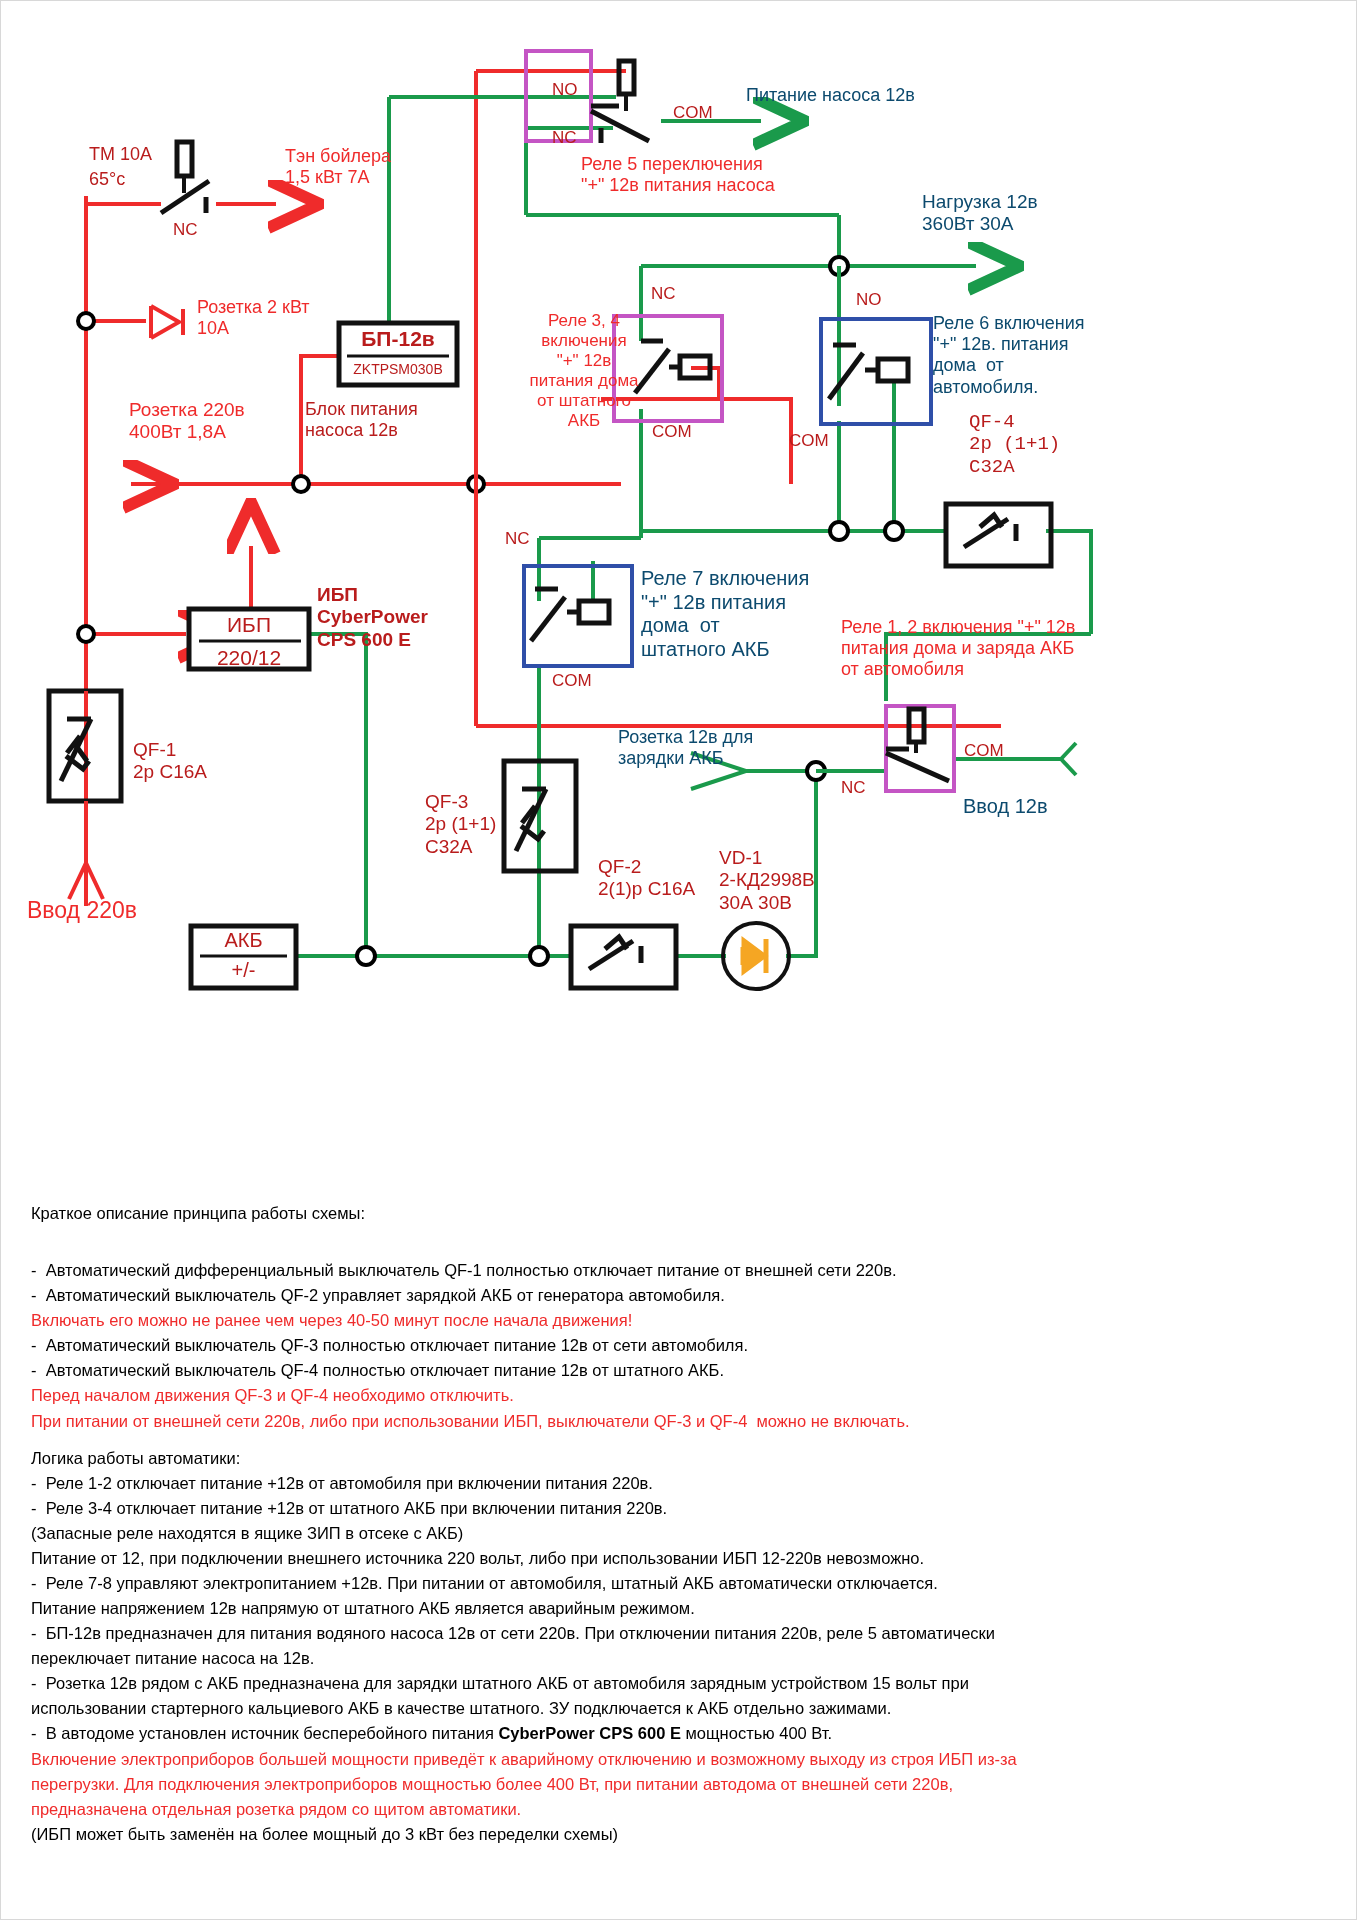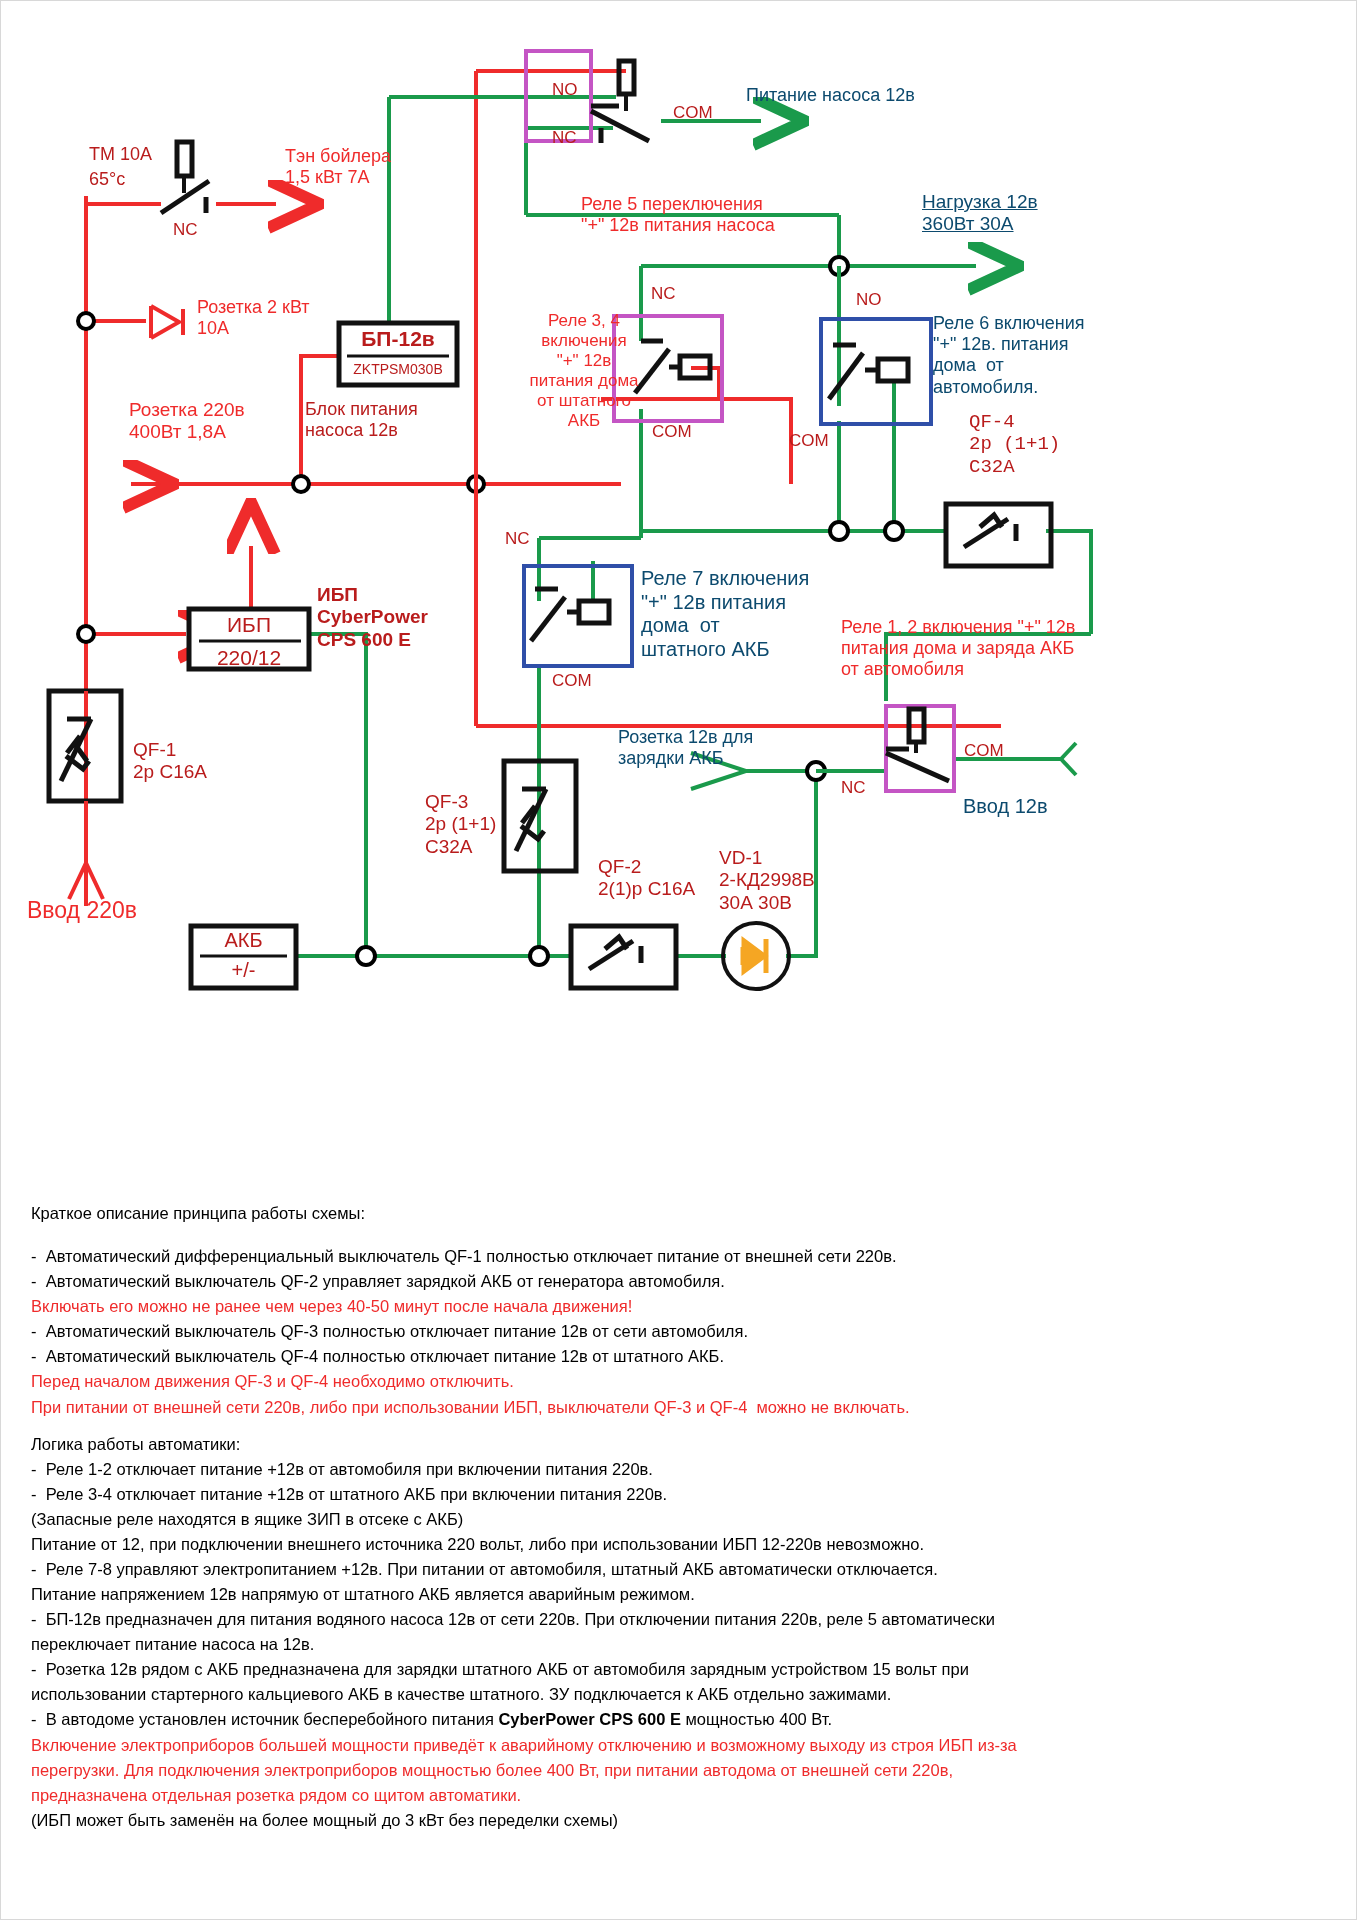--- a/index.html
+++ b/index.html
@@ -265,41 +265,41 @@
   <div class="t blk" style="left:597px;top:855px;font-size:19px;">QF-2
 2(1)p C16A</div>
   <div class="t blk" style="left:718px;top:846px;font-size:19px;">VD-1
 2-КД2998В
 30А 30В</div>
   <div class="t blk" style="left:968px;top:410px;font-size:19px;font-family:Liberation Mono, monospace;">QF-4
 2p (1+1)
 C32A</div>
 
   <div class="t green" style="left:745px;top:84px;font-size:18px;">Питание насоса 12в</div>
-  <div class="t red" style="left:580px;top:153px;font-size:18px;margin-top:40px;">Реле 5 переключения
+  <div class="t red" style="left:580px;top:153px;font-size:18px;">Реле 5 переключения
 "+" 12в питания насоса</div>
   <div class="t red" style="left:528px;top:310px;font-size:17px;text-align:center;width:110px;">Реле 3, 4
 включения
 "+" 12в
 питания дома
 от штатного
 АКБ</div>
   <div class="t green" style="left:932px;top:312px;font-size:18px;">Реле 6 включения
 "+" 12в. питания
 дома  от
 автомобиля.</div>
   <div class="t green" style="left:640px;top:566px;font-size:20px;">Реле 7 включения
 "+" 12в питания
 дома  от
 штатного АКБ</div>
   <div class="t red" style="left:840px;top:616px;font-size:18px;">Реле 1, 2 включения "+" 12в
 питания дома и заряда АКБ
 от автомобиля</div>
 
-  <div class="t green" style="left:921px;top:190px;font-size:19px;text-decoration:underline;">Нагрузка 12в
+  <div class="t green" style="left:921px;top:190px;font-size:19px;">Нагрузка 12в
 360Вт 30А</div>
   <div class="t green" style="left:617px;top:726px;font-size:18px;">Розетка 12в для
 зарядки АКБ</div>
   <div class="t green" style="left:962px;top:794px;font-size:20px;">Ввод 12в</div>
 
   <div class="t blk" style="left:551px;top:79px;font-size:17px;">NO</div>
   <div class="t blk" style="left:551px;top:127px;font-size:17px;">NC</div>
   <div class="t blk" style="left:672px;top:102px;font-size:17px;">COM</div>
 
   <div class="t blk" style="left:650px;top:283px;font-size:17px;">NC</div>
@@ -308,17 +308,17 @@
   <div class="t blk" style="left:855px;top:289px;font-size:17px;">NO</div>
   <div class="t blk" style="left:788px;top:430px;font-size:17px;">COM</div>
 
   <div class="t blk" style="left:504px;top:528px;font-size:17px;">NC</div>
   <div class="t blk" style="left:551px;top:670px;font-size:17px;">COM</div>
 
   <div class="t blk" style="left:840px;top:777px;font-size:17px;">NC</div>
   <div class="t blk" style="left:963px;top:740px;font-size:17px;">COM</div>
 
   <div class="desc">
-    <div style="margin-bottom:18px;">Краткое описание принципа работы схемы:</div>
+    <div style="margin-bottom:32px;">Краткое описание принципа работы схемы:</div>
     <div id="desc-lines"><div style="color: rgb(0, 0, 0);">-  Автоматический дифференциальный выключатель QF-1 полностью отключает питание от внешней сети 220в.</div><div style="color: rgb(0, 0, 0);">-  Автоматический выключатель QF-2 управляет зарядкой АКБ от генератора автомобиля.</div><div style="color: rgb(239, 43, 43);">Включать его можно не ранее чем через 40-50 минут после начала движения!</div><div style="color: rgb(0, 0, 0);">-  Автоматический выключатель QF-3 полностью отключает питание 12в от сети автомобиля.</div><div style="color: rgb(0, 0, 0);">-  Автоматический выключатель QF-4 полностью отключает питание 12в от штатного АКБ.</div><div style="color: rgb(239, 43, 43);">Перед началом движения QF-3 и QF-4 необходимо отключить.</div><div style="color: rgb(239, 43, 43);">При питании от внешней сети 220в, либо при использовании ИБП, выключатели QF-3 и QF-4  можно не включать.</div><div style="color: rgb(0, 0, 0); height: 12px;">&nbsp;</div><div style="color: rgb(0, 0, 0);">Логика работы автоматики:</div><div style="color: rgb(0, 0, 0);">-  Реле 1-2 отключает питание +12в от автомобиля при включении питания 220в.</div><div style="color: rgb(0, 0, 0);">-  Реле 3-4 отключает питание +12в от штатного АКБ при включении питания 220в.</div><div style="color: rgb(0, 0, 0);">(Запасные реле находятся в ящике ЗИП в отсеке с АКБ)</div><div style="color: rgb(0, 0, 0);">Питание от 12, при подключении внешнего источника 220 вольт, либо при использовании ИБП 12-220в невозможно.</div><div style="color: rgb(0, 0, 0);">-  Реле 7-8 управляют электропитанием +12в. При питании от автомобиля, штатный АКБ автоматически отключается.</div><div style="color: rgb(0, 0, 0);">Питание напряжением 12в напрямую от штатного АКБ является аварийным режимом.</div><div style="color: rgb(0, 0, 0);">-  БП-12в предназначен для питания водяного насоса 12в от сети 220в. При отключении питания 220в, реле 5 автоматически</div><div style="color: rgb(0, 0, 0);">переключает питание насоса на 12в.</div><div style="color: rgb(0, 0, 0);">-  Розетка 12в рядом с АКБ предназначена для зарядки штатного АКБ от автомобиля зарядным устройством 15 вольт при</div><div style="color: rgb(0, 0, 0);">использовании стартерного кальциевого АКБ в качестве штатного. ЗУ подключается к АКБ отдельно зажимами.</div><div style="color: rgb(0, 0, 0);">-  В автодоме установлен источник бесперебойного питания <span class="b">CyberPower CPS 600 E</span> мощностью 400 Вт.</div><div style="color: rgb(239, 43, 43);">Включение электроприборов большей мощности приведёт к аварийному отключению и возможному выходу из строя ИБП из-за</div><div style="color: rgb(239, 43, 43);">перегрузки. Для подключения электроприборов мощностью более 400 Вт, при питании автодома от внешней сети 220в,</div><div style="color: rgb(239, 43, 43);">предназначена отдельная розетка рядом со щитом автоматики.</div><div style="color: rgb(0, 0, 0);">(ИБП может быть заменён на более мощный до 3 кВт без переделки схемы)</div></div>
   </div>
 
 </div>
 
 </body></html>

